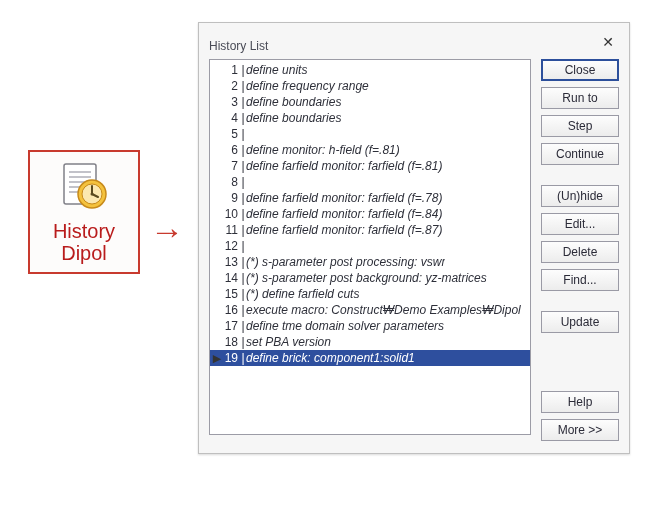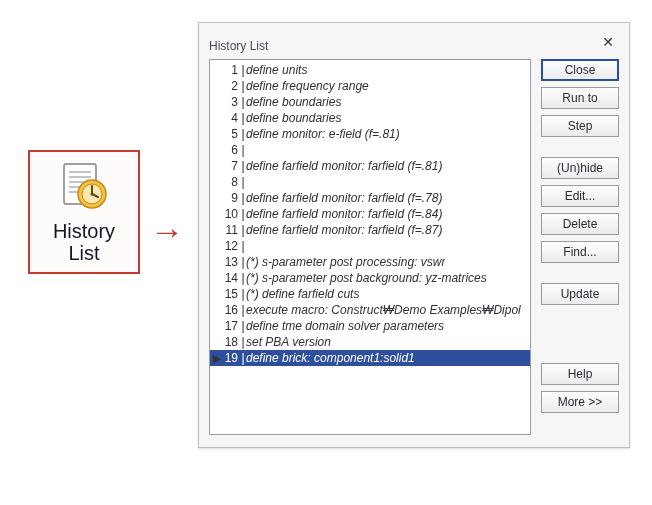--- a/index.html
+++ b/index.html
@@ -24,21 +24,21 @@
       text-align: center;
       padding: 10px 4px 8px 4px;
     }
     .ribbon-tile .icon-wrap {
       display: flex;
       justify-content: center;
       margin-bottom: 6px;
     }
     .ribbon-tile .label {
       font-family: "Segoe UI Light","Segoe UI",sans-serif;
-      color: #0f172a;
+      color: #b91c1c;
       font-size: 20px;
       line-height: 1.1;
     }
     .arrow {
       position: absolute;
       left: 150px;
       top: 210px;
       color: #c83a2e;
       font-size: 34px;
       line-height: 1;
@@ -155,21 +155,21 @@
       <line x1="11" y1="25" x2="33" y2="25" stroke="#9a9aa5" stroke-width="1.2"></line>
       <line x1="11" y1="30" x2="33" y2="30" stroke="#9a9aa5" stroke-width="1.2"></line>
       <circle cx="34" cy="32" r="14" fill="#f4c23d" stroke="#c78a1b" stroke-width="1.5"></circle>
       <circle cx="34" cy="32" r="10" fill="#fbe8b0" stroke="#c78a1b" stroke-width="1"></circle>
       <line x1="34" y1="32" x2="34" y2="24" stroke="#5a4a1e" stroke-width="2" stroke-linecap="round"></line>
       <line x1="34" y1="32" x2="40" y2="35" stroke="#5a4a1e" stroke-width="2" stroke-linecap="round"></line>
       <circle cx="34" cy="32" r="1.5" fill="#5a4a1e"></circle>
     </svg>
   </div>
   <div class="label">History</div>
-  <div class="label">List</div>
+  <div class="label">Dipol</div>
 </div>
 
 <div class="arrow">→</div>
 
 <div class="dialog">
   <div class="dialog-header">
     <span class="title">History List</span>
     <span class="close-x">✕</span>
   </div>
   <div class="dialog-body">
@@ -196,26 +196,26 @@
           <div class="list-row">
             <span class="marker"></span>
             <span class="num">4</span>
             <span class="bar">|</span>
             <span class="txt"> define boundaries</span>
           </div>
           <div class="list-row">
             <span class="marker"></span>
             <span class="num">5</span>
             <span class="bar">|</span>
-            <span class="txt"> define monitor: e-field (f=.81)</span>
           </div>
           <div class="list-row">
             <span class="marker"></span>
             <span class="num">6</span>
             <span class="bar">|</span>
+            <span class="txt"> define monitor: h-field (f=.81)</span>
           </div>
           <div class="list-row">
             <span class="marker"></span>
             <span class="num">7</span>
             <span class="bar">|</span>
             <span class="txt"> define farfield monitor: farfield (f=.81)</span>
           </div>
           <div class="list-row">
             <span class="marker"></span>
             <span class="num">8</span>
@@ -284,20 +284,21 @@
             <span class="marker">▶</span>
             <span class="num">19</span>
             <span class="bar">|</span>
             <span class="txt"> define brick: component1:solid1</span>
           </div>
         </div>
       <div class="btn-col">
         <div class="btn primary">Close</div>
         <div class="btn">Run to</div>
         <div class="btn">Step</div>
+        <div class="btn">Continue</div>
         <div class="spacer"></div>
         <div class="btn">(Un)hide</div>
         <div class="btn">Edit...</div>
         <div class="btn">Delete</div>
         <div class="btn">Find...</div>
         <div class="spacer"></div>
         <div class="btn">Update</div>
         <div class="big-spacer"></div>
         <div class="btn">Help</div>
         <div class="btn">More &gt;&gt;</div>

